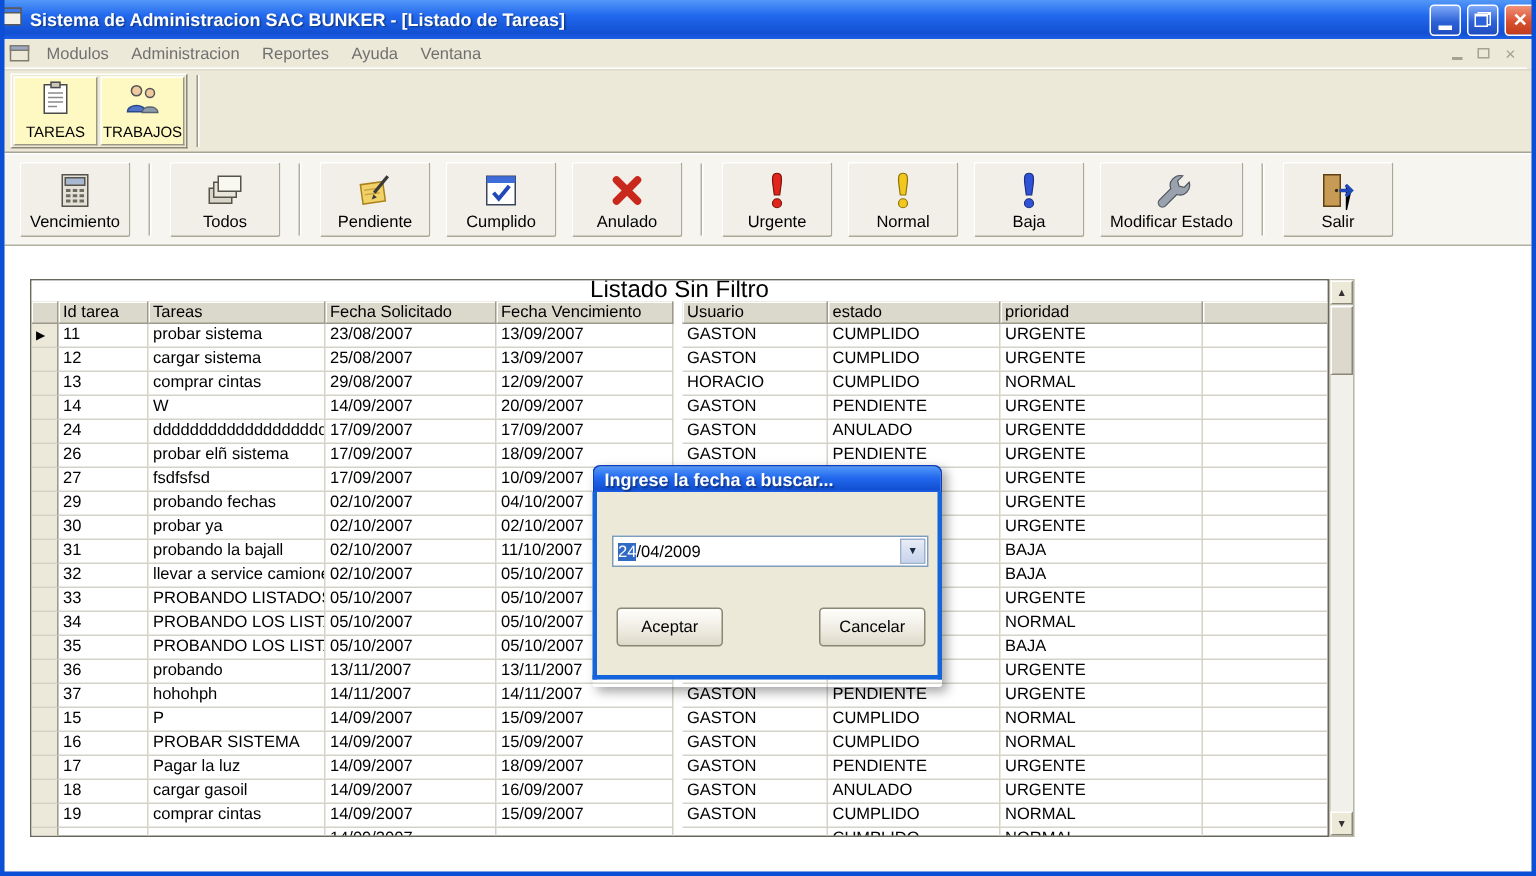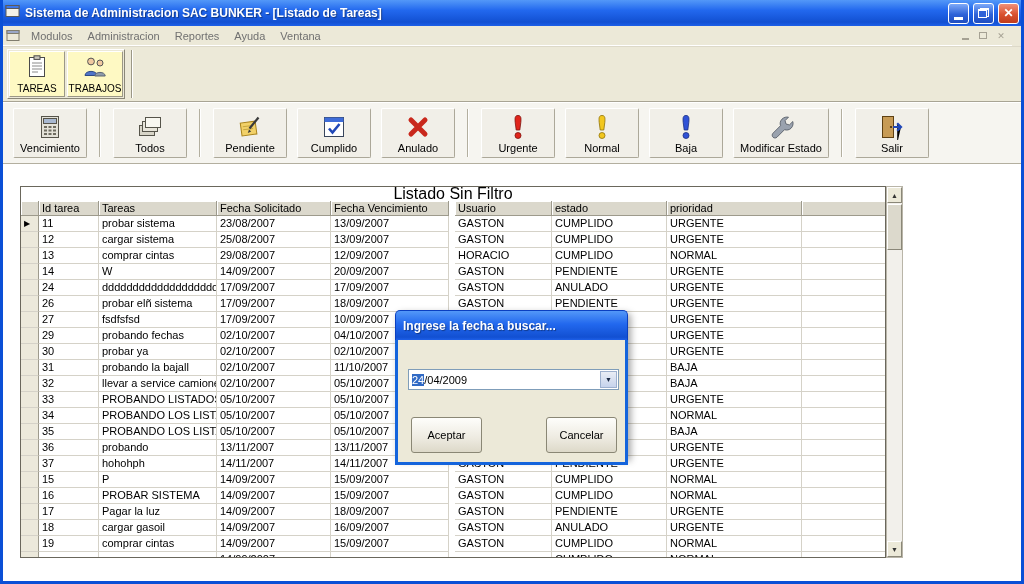--- a/index.html
+++ b/index.html
@@ -4,32 +4,32 @@
 <style>
   *{margin:0;padding:0;box-sizing:border-box;}
   html,body{width:1024px;height:584px;overflow:hidden;}
   body{font-family:"Liberation Sans",sans-serif;background:#ECE9D8;position:relative;cursor:default;-webkit-user-select:none;user-select:none;}
   .window{position:absolute;inset:0;background:#ECE9D8;}
   .window-frame{position:absolute;inset:0;border:3px solid #0A4FD6;border-top:none;pointer-events:none;z-index:60;}
 
   
   .titlebar{position:absolute;left:0;top:0;width:100%;height:26px;
     background:linear-gradient(180deg,#5398F8 0%,#2268EE 40%,#1250D2 85%,#1D5FE8 100%);
-    display:flex;align-items:center;padding:0 5px;gap:4px;z-index:5;}
+    display:flex;align-items:center;padding:0 0;gap:4px;z-index:5;}
   .title-text{flex:1;color:#fff;font-size:12px;font-weight:bold;text-shadow:1px 1px 1px rgba(0,0,0,.4);white-space:nowrap;overflow:hidden;}
   .winbtn{width:21px;height:21px;border:1px solid #fff;border-radius:3px;display:flex;align-items:center;justify-content:center;color:#fff;font-size:12px;font-weight:bold;flex:none;}
   .minbtn,.maxbtn{background:linear-gradient(180deg,#7DA9F8 0%,#2E62D8 55%,#1F4DC0 100%);}
   .closebtn{background:linear-gradient(180deg,#F09078 0%,#D9512F 55%,#C03C1C 100%);}
   .min-glyph{display:block;width:9px;height:3px;background:#fff;margin-top:10px;}
   .restore-glyph{position:relative;display:block;width:11px;height:10px;}
   .restore-glyph::before{content:'';position:absolute;right:0;top:0;width:7px;height:6px;border:1px solid #fff;border-top-width:2px;}
   .restore-glyph::after{content:'';position:absolute;left:0;bottom:0;width:7px;height:6px;border:1px solid #fff;border-top-width:2px;background:#2E62D8;}
 
   
-  .menubar{position:absolute;left:3px;right:12px;top:26px;height:20px;background:#ECE9D8;display:flex;align-items:center;gap:1px;padding:0 3px;font-size:11px;color:#707070;border-bottom:1px solid #FFFFFF;}
+  .menubar{position:absolute;left:3px;right:6px;top:26px;height:20px;background:#ECE9D8;display:flex;align-items:center;gap:1px;padding:0 3px;font-size:11px;color:#707070;border-bottom:1px solid #FFFFFF;}
   .menu-item{padding:2px 7px;white-space:nowrap;}
   .mdi-icon{width:15px;height:15px;margin-right:2px;display:flex;align-items:center;}
   .menu-right{margin-left:auto;display:flex;gap:2px;align-items:center;}
   .mdi-ctrl{width:16px;height:14px;display:flex;align-items:center;justify-content:center;color:#A5A193;font-size:9px;}
   .g-min{width:7px;height:2px;background:#A5A193;display:block;margin-top:7px;}
   .g-rest{width:8px;height:7px;border:1px solid #A5A193;display:block;}
 
   
   .toolbar1{position:absolute;left:3px;right:3px;top:46px;height:56px;background:#ECE9D8;border-top:1px solid #DDD9C9;border-bottom:1px solid #A8A494;display:flex;align-items:center;padding:2px 4px;}
   .tb1-frame{display:flex;gap:2px;border:1px solid;border-color:#FFFFFF #8A8778 #8A8778 #FFFFFF;padding:1px;background:#ECE9D8;}
@@ -57,28 +57,28 @@
   .fillcell{flex:1;border-right:none;}
 
   
   .vscroll{position:absolute;left:883px;top:22px;width:17px;height:372px;background:#F2F0EB;border:1px solid #B9B5A8;display:flex;flex-direction:column;}
   .sb-btn{height:16px;background:#ECE9D8;border:1px solid;border-color:#FFFFFF #8A8778 #8A8778 #FFFFFF;font-size:7px;display:flex;align-items:center;justify-content:center;color:#333;flex:none;}
   .sb-thumb{height:46px;margin-top:1px;background:#DCD9CC;border:1px solid;border-color:#FFFFFF #8A8778 #8A8778 #FFFFFF;flex:none;}
   .sb-down{margin-top:auto;}
 
   
   .dialog{position:absolute;left:395px;top:310px;width:233px;height:148px;z-index:30;box-shadow:3px 3px 7px rgba(0,0,0,.35);border-radius:5px 5px 2px 2px;}
-  .dlg-title{height:30px;display:flex;align-items:center;color:#fff;font-size:12px;font-weight:bold;padding-left:7px;text-shadow:1px 1px 1px rgba(0,0,0,.4);
+  .dlg-title{height:18px;display:flex;align-items:center;color:#fff;font-size:12px;font-weight:bold;padding-left:7px;text-shadow:1px 1px 1px rgba(0,0,0,.4);
     background:linear-gradient(180deg,#5398F8 0%,#2268EE 45%,#1250D2 90%,#1D5FE8 100%);border-radius:5px 5px 0 0;border:1px solid #0A3FC0;border-bottom:none;white-space:nowrap;overflow:hidden;}
   .dlg-body{height:125px;background:#ECE9D8;border:3px solid #1464DC;border-top:none;position:relative;}
   .combo{position:absolute;left:10px;top:29px;width:211px;height:21px;background:#FFFFFF;border:1px solid #7F9DB9;display:flex;align-items:center;font-size:11px;padding-left:3px;color:#000;}
   .combo-sel{background:#316AC5;color:#FFFFFF;}
   .combo-btn{margin-left:auto;width:17px;height:17px;background:linear-gradient(180deg,#E9EDF5,#C6D3EC);border:1px solid #9DB0CE;display:flex;align-items:center;justify-content:center;margin-right:1px;flex:none;}
   .combo-arrow{font-size:7px;color:#1B2A45;}
-  .dlg-btn{position:absolute;width:71px;height:36px;top:77px;background:linear-gradient(180deg,#FEFEFB,#EDEAE0 60%,#DDD9C9);border:1px solid #8A8775;border-radius:3px;font-size:11px;font-family:"Liberation Sans",sans-serif;color:#000;}
+  .dlg-btn{position:absolute;width:71px;height:26px;top:77px;background:linear-gradient(180deg,#FEFEFB,#EDEAE0 60%,#DDD9C9);border:1px solid #8A8775;border-radius:3px;font-size:11px;font-family:"Liberation Sans",sans-serif;color:#000;}
   .btn-accept{left:13px;}
   .btn-cancel{left:148px;}
 </style>
 </head>
 <body>
 
 <div class="window">
 
   <div class="titlebar">
     <span class="app-icon">

